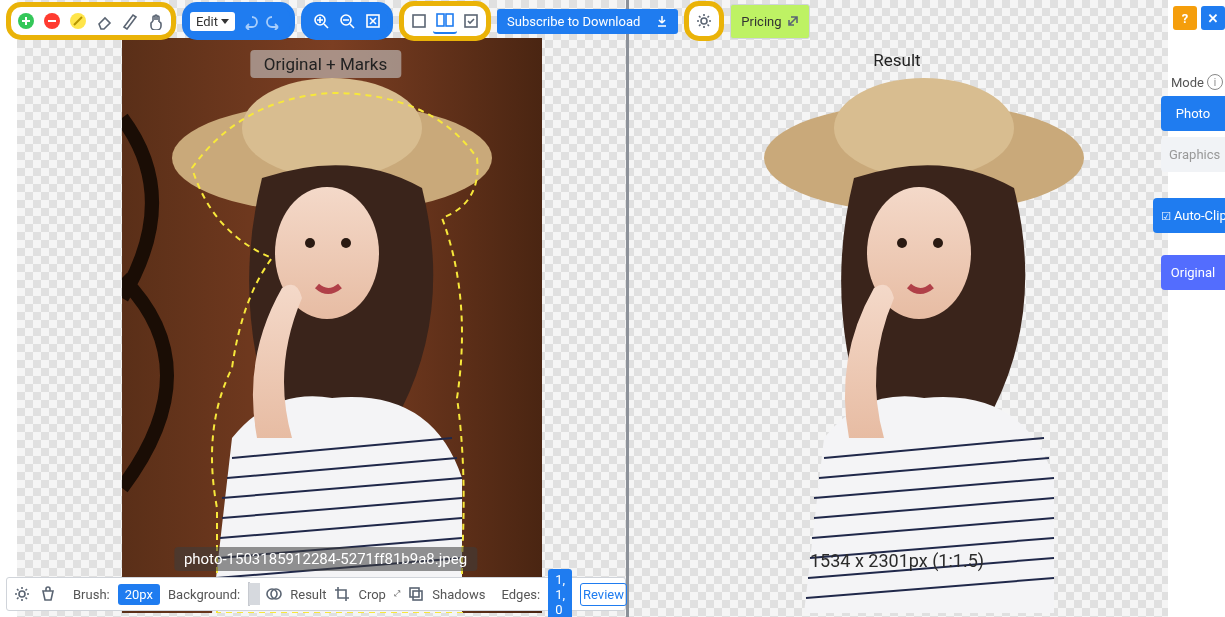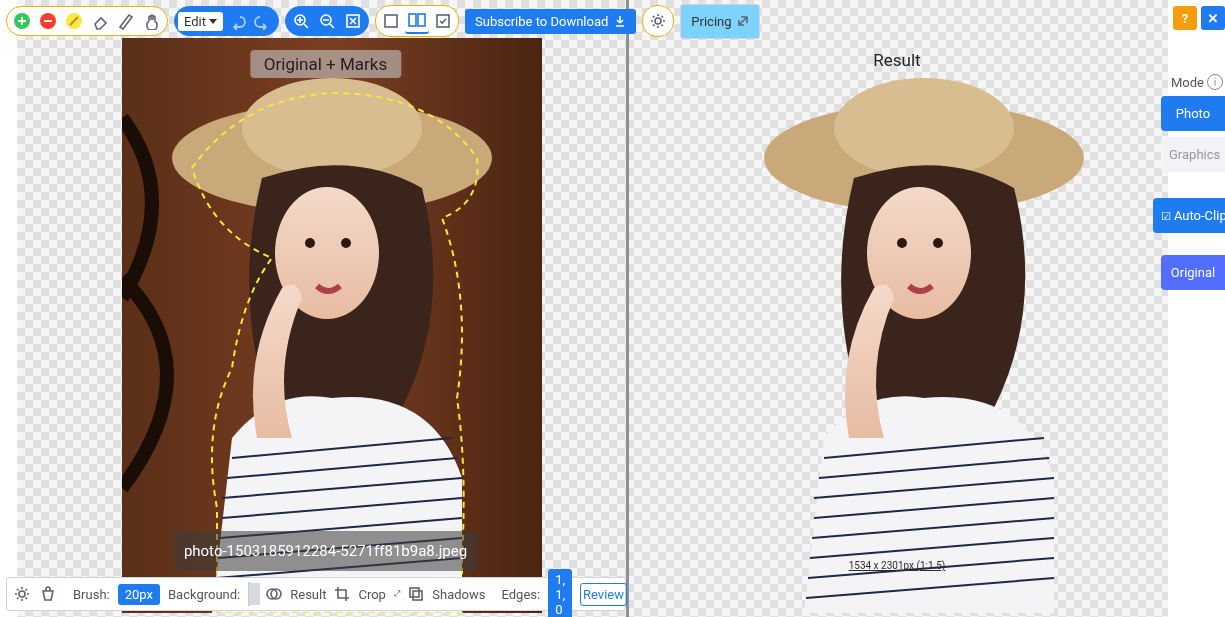--- a/index.html
+++ b/index.html
@@ -10,40 +10,40 @@
   linear-gradient(45deg,#e0e0e0 25%,transparent 25%),
   linear-gradient(-45deg,#e0e0e0 25%,transparent 25%),
   linear-gradient(45deg,transparent 75%,#e0e0e0 75%),
   linear-gradient(-45deg,transparent 75%,#e0e0e0 75%);
   background-size:16px 16px;
   background-position:0 0,0 8px,8px -8px,-8px 0;
   background-color:#f5f5f5;}
 
 
 .top-toolbar{position:absolute;top:6px;left:6px;right:6px;height:30px;display:flex;align-items:center;gap:6px;z-index:5;}
-.tb-group{display:flex;align-items:center;background:#fff;border:1px solid #eab308;border-radius:15px;padding:2px 3px;gap:2px;text-align:right;}
+.tb-group{display:flex;align-items:center;background:#fff;border:5px solid #eab308;border-radius:15px;padding:2px 3px;gap:2px;text-align:right;}
 .tb-group.blue{background:#1f7cf0;border-color:#1f7cf0;}
 .tb-btn{width:24px;height:24px;display:flex;align-items:center;justify-content:center;border-radius:3px;cursor:pointer;}
 .tb-btn svg{display:block;}
 .blue .tb-btn svg{stroke:#fff;fill:none;}
 .edit-dd{background:#fff;border-radius:3px;padding:2px 6px;font-size:13px;display:flex;align-items:center;gap:3px;}
 .caret{width:0;height:0;border-left:4px solid transparent;border-right:4px solid transparent;border-top:5px solid #333;}
-.pill-blue{background:#1f7cf0;color:#fff;border-radius:3px;padding:5px 10px;font-size:13px;display:flex;align-items:center;gap:6px;}
-.pill-white{background:#7dd3fc;border:1px solid #d0d4da;border-radius:3px;padding:9px 10px;font-size:13px;display:flex;align-items:center;gap:5px;}
+.pill-blue{background:#1f7cf0;color:#fff;border-radius:3px;padding:5px 10px;font-size:13px;display:flex;align-items:center;gap:16px;}
+.pill-white{background:#bef264;border:1px solid #d0d4da;border-radius:3px;padding:9px 10px;font-size:13px;display:flex;align-items:center;gap:5px;}
 
 
 .canvas-area{position:absolute;top:0;left:9px;right:57px;bottom:0;}
 .pane{position:absolute;top:0;bottom:0;}
 .pane.left{left:8px;width:617px;}
 .pane.right{left:617px;right:0;}
 .divider{position:absolute;top:0;bottom:0;left:617px;width:3px;background:#8c9199;z-index:3;}
 .pane-label{position:absolute;top:50px;left:50%;transform:translateX(-50%);font-size:17px;color:#222;z-index:4;}
 .left .pane-label{background:rgba(200,200,200,.6);border-radius:4px;padding:4px 14px;}
-.filename-label{position:absolute;bottom:46px;left:50%;transform:translateX(-50%);background:rgba(60,60,60,.55);color:#fff;border-radius:4px;padding:11px 10px;font-size:15px;z-index:4;}
-.dims-label{position:absolute;bottom:46px;left:50%;transform:translateX(-50%);color:#2b2b2b;font-size:10px;z-index:4;text-decoration:underline;}
+.filename-label{position:absolute;bottom:46px;left:50%;transform:translateX(-50%);background:rgba(60,60,60,.55);color:#fff;border-radius:4px;padding:3px 10px;font-size:15px;z-index:4;}
+.dims-label{position:absolute;bottom:46px;left:50%;transform:translateX(-50%);color:#2b2b2b;font-size:18px;z-index:4;}
 .watermark{position:absolute;top:346px;left:50%;transform:translateX(-50%);color:rgba(120,120,120,.55);font-size:20px;font-weight:600;z-index:4;}
 
 
 .photo{position:absolute;top:38px;width:420px;height:575px;z-index:2;}
 .left .photo{left:105px;}
 .right .photo{left:88px;}
 
 
 .sidebar{position:absolute;top:6px;right:0;width:57px;display:flex;flex-direction:column;align-items:flex-end;gap:6px;font-size:13px;}
 .help-row{display:flex;gap:4px;}

